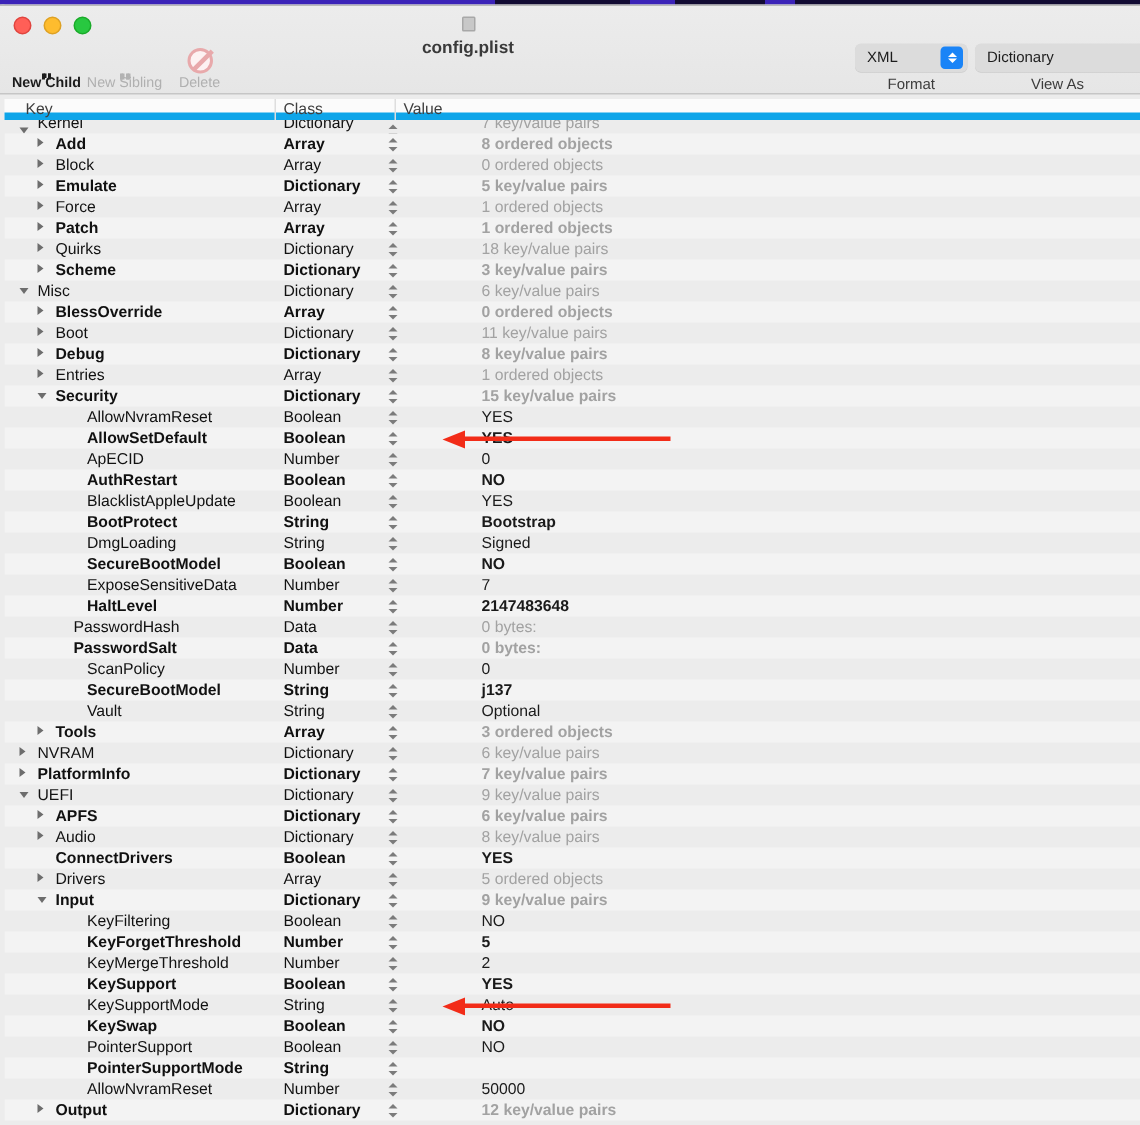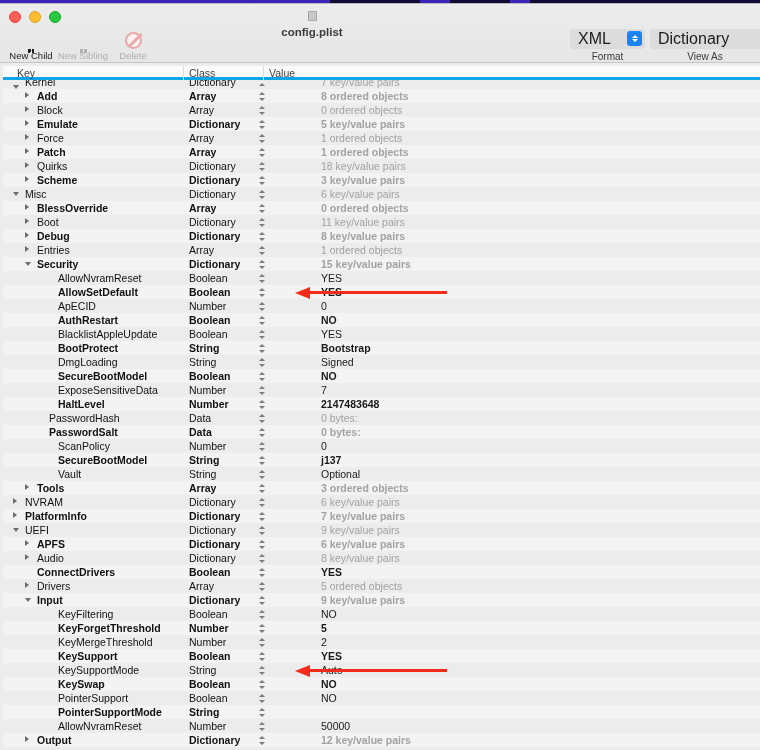--- a/index.html
+++ b/index.html
@@ -59,21 +59,21 @@
   }
 
   
   .tb-btn{
     position:absolute; top:23px;
     width:56px; text-align:center; cursor:default;
   }
   .tb-icons{ height:22px; display:flex; align-items:flex-end; justify-content:center; gap:1px; }
   .tb-label{ font-size:9.5px; margin-top:2px; line-height:10px; }
   #btn-new-child{ left:3px; }
-  #btn-new-child .tb-label{ color:#1c1c1c; font-weight:normal; }
+  #btn-new-child .tb-label{ color:#1c1c1c; font-weight:bold; }
   #btn-new-sibling{ left:55px; }
   #btn-new-sibling .tb-label{ color:#b0b0b0; }
   #btn-delete{ left:105px; }
   #btn-delete .tb-label{ color:#b0b0b0; }
 
   .person{ display:inline-block; }
   .person .head{ border-radius:50%; margin:0 auto; }
   .person .body{ margin:1px auto 0; border-radius:1.5px 1.5px 0 0; }
   .person .legs{ width:100%; height:4px; position:relative; margin:0 auto; }
   .person .legs i{ position:absolute; top:0; width:2px; height:4px; }
@@ -99,21 +99,21 @@
   #delete-glyph:after{
     content:""; position:absolute; left:-1px; top:5px;
     width:18px; height:2.5px; background:#e8a9ab;
     transform:rotate(-45deg); transform-origin:center;
   }
 
   
   .popup{
     position:absolute; height:19px;
     background:#dcdcdc; border-radius:4px;
-    font-size:16px; color:#1c1c1c;
+    font-size:10px; color:#1c1c1c;
     display:flex; align-items:center;
     padding-left:8px;
     box-shadow:0 .5px 0 rgba(0,0,0,.12);
   }
   #popup-format{ left:570px; top:25px; width:75px; }
   #popup-viewas{ left:650px; top:25px; width:128px; }
   #format-stepper{
     position:absolute; right:3px; top:2px;
     width:15px; height:15px; border-radius:3px;
     background:#1a84f7;
@@ -130,21 +130,21 @@
     position:absolute; top:47px; font-size:10px; color:#3c3c3c;
     text-align:center;
   }
   #cap-format{ left:570px; width:75px; }
   #cap-viewas{ left:650px; width:110px; }
 
   
   #table-head{
     position:absolute; left:3px; top:62px; width:757px; height:14px;
     background:#fbfbfb;
-    border-bottom:3px solid #0ea5e9;
+    border-bottom:5px solid #0ea5e9;
   }
   #table-head .th{
     position:absolute; top:1px; font-size:10.5px; color:#404040;
   }
   #table-head .sep{
     position:absolute; top:0; width:1px; height:14px; background:#dedede;
   }
   .col-key{ left:14px; } .col-class{ left:186px;text-align:right; } .col-value{ left:266px; }
 
   #rows{

